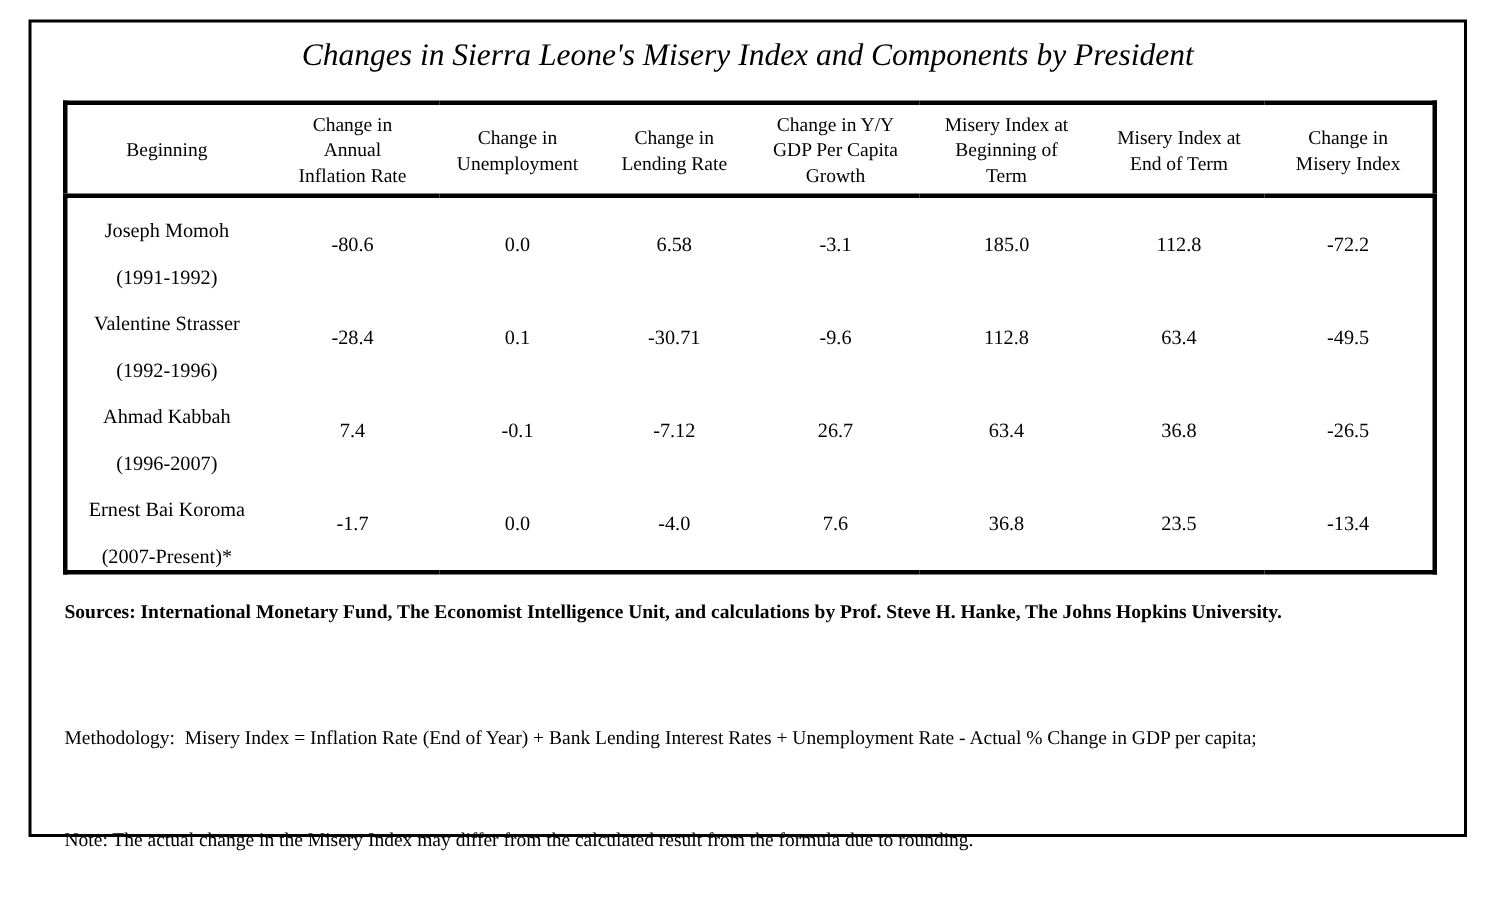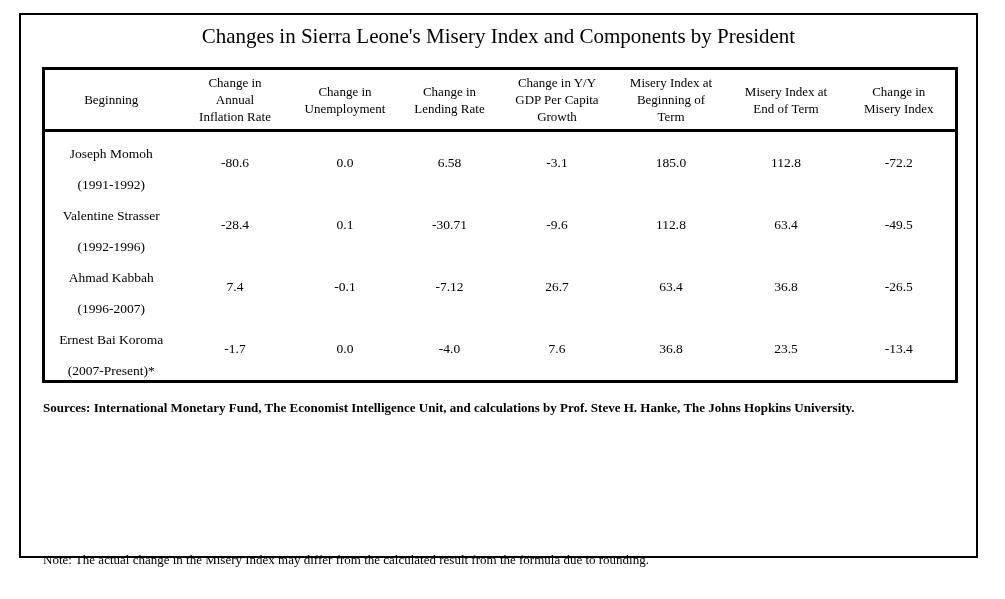--- a/index.html
+++ b/index.html
@@ -17,20 +17,21 @@
     border: 2px solid #000000;
     background: #ffffff;
   }
   .title {
     position: absolute;
     top: 7px; left: 0;
     width: 100%;
     text-align: center;
     font-size: 21px;
     line-height: 28px;
+    font-style: italic;
   }
   table.misery {
     position: absolute;
     left: 21px; top: 52px;
     width: 913px;
     border-collapse: collapse;
     table-layout: fixed;
     border: 3px solid #000000;
   }
   table.misery thead tr {
@@ -157,20 +158,21 @@
         <td>36.8</td>
         <td>23.5</td>
         <td>-13.4</td>
       </tr>
     </tbody>
   </table>
 
   <div class="note-text sources">Sources: International Monetary Fund, The Economist Intelligence Unit, and calculations by Prof. Steve H. Hanke, The Johns Hopkins University.</div>
 
   <div class="note-text methodology">
+    <div>Methodology:  Misery Index = Inflation Rate (End of Year) + Bank Lending Interest Rates + Unemployment Rate - Actual % Change in GDP per capita;</div>
   </div>
 
   <div class="note-text note">
     <div>Note: The actual change in the Misery Index may differ from the calculated result from the formula due to rounding.</div>
     
   </div>
 
 </div>
 
 </body></html>

